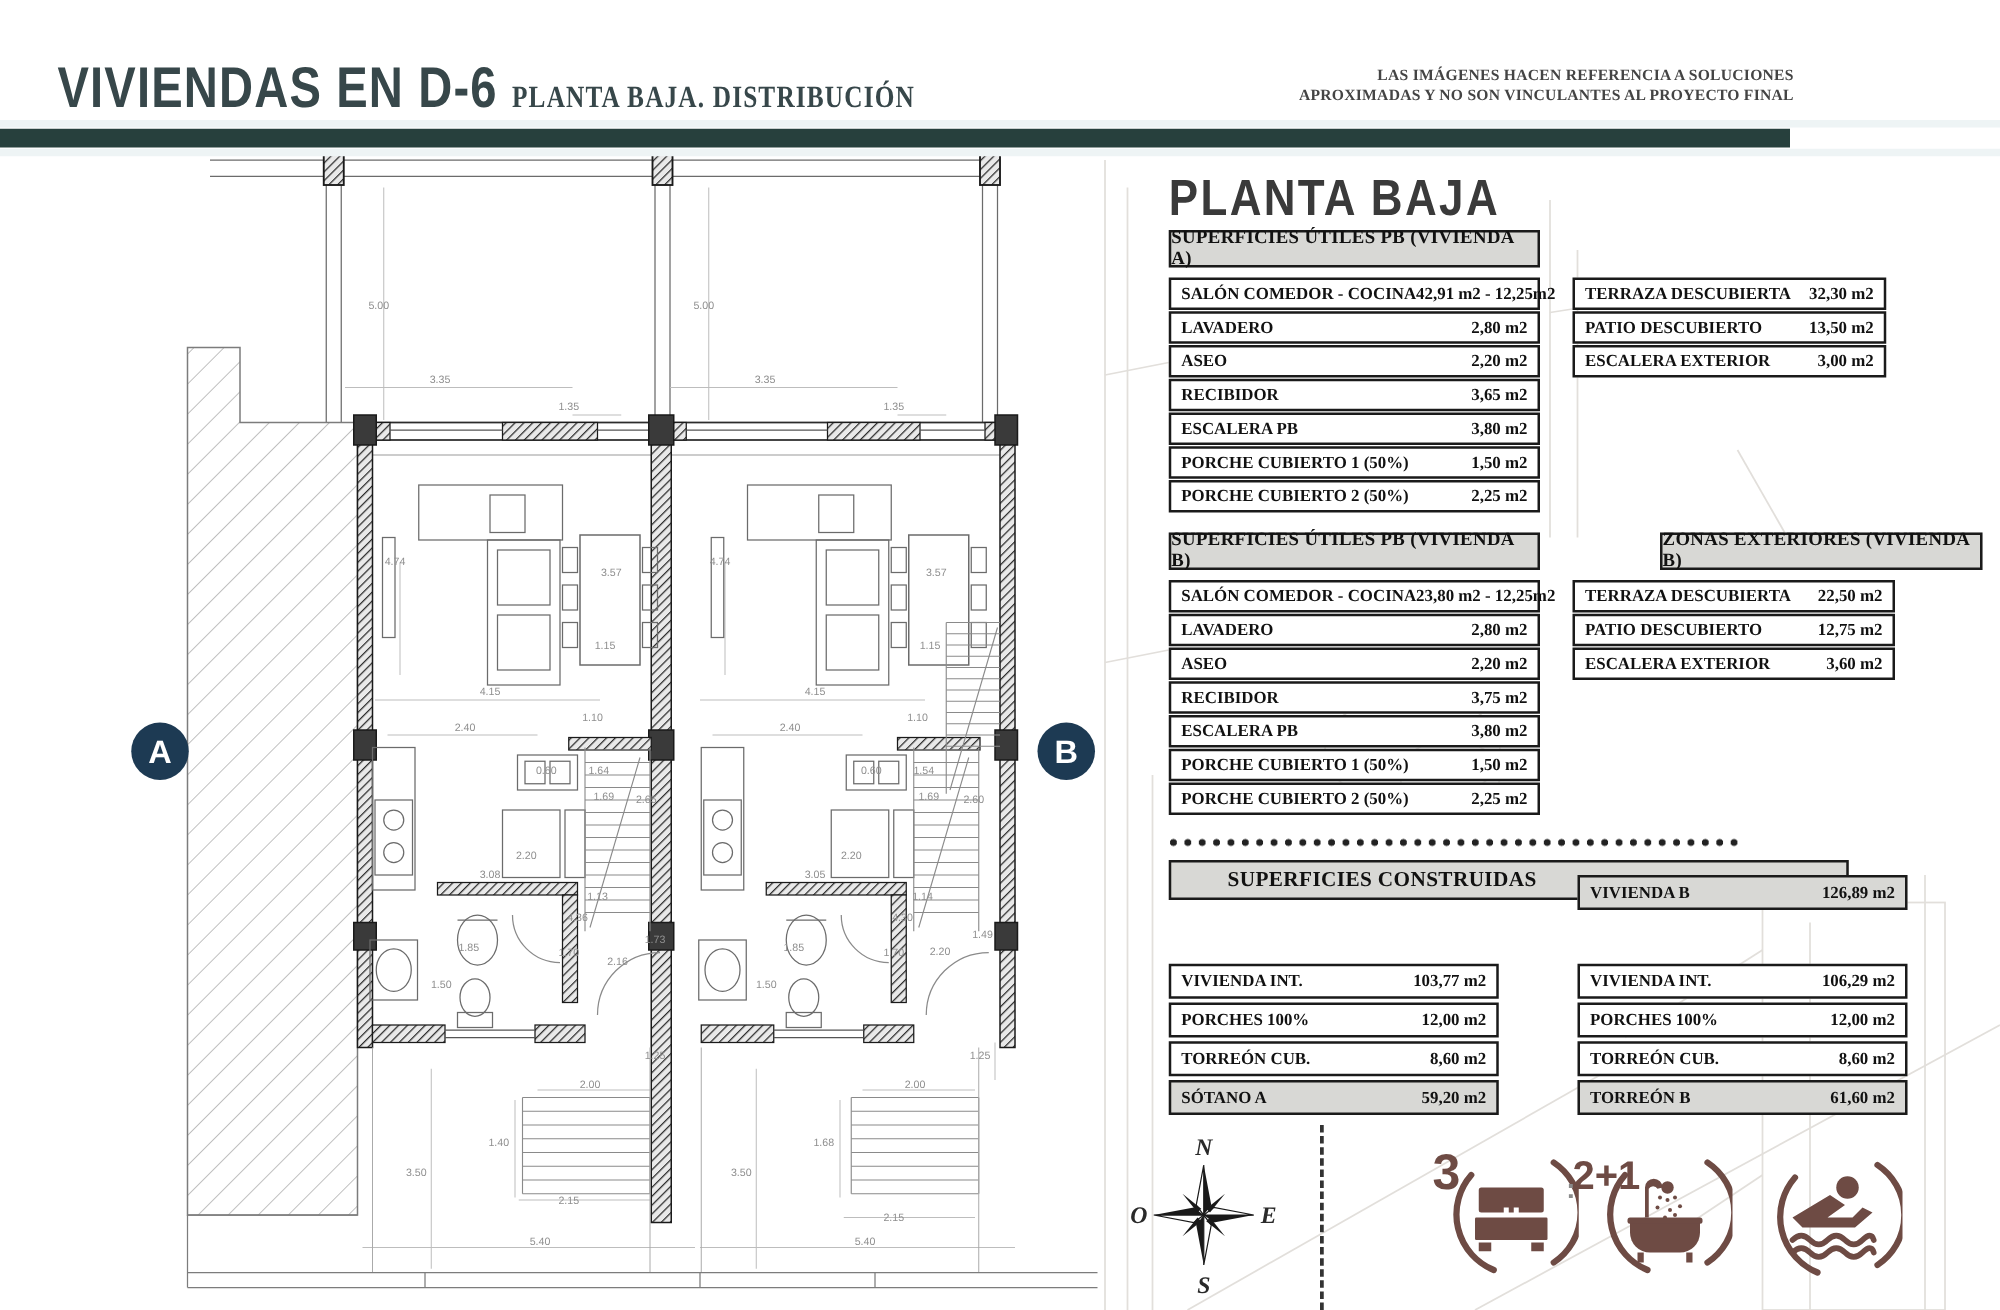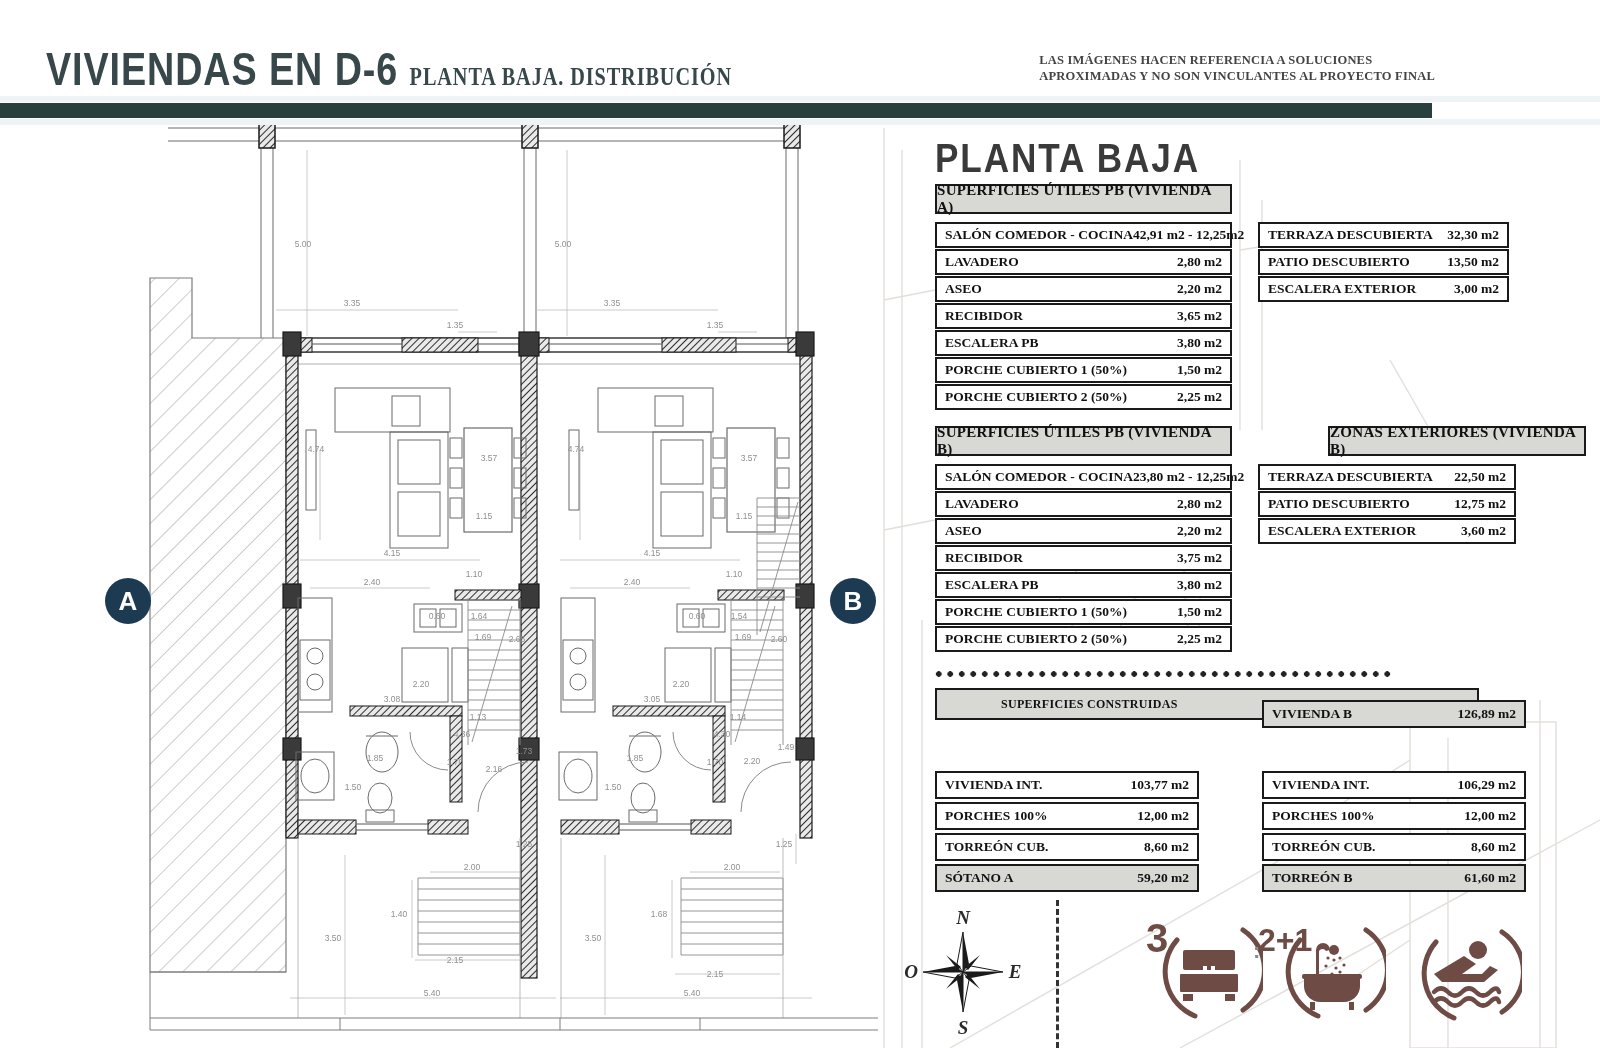--- a/index.html
+++ b/index.html
@@ -5,21 +5,21 @@
   html,body{margin:0;padding:0;background:#ffffff;}
   #sheet{position:relative;width:1600px;height:1048px;background:#ffffff;overflow:hidden;
          font-family:"Liberation Serif",serif;}
   .abs{position:absolute;}
 
   
   #main-title{left:46px;top:44px;font-family:"Liberation Sans",sans-serif;
     font-weight:bold;font-size:41px;color:#37474a;letter-spacing:1px;transform:scale(.92,1.12);
     transform-origin:left top;white-space:nowrap;}
   #sub-title{font-family:"Liberation Serif",serif;font-size:22px;letter-spacing:1px;color:#37474a;}
-  #disclaimer{right:165px;top:52px;text-align:left;font-weight:bold;font-size:12.5px;
+  #disclaimer{right:165px;top:52px;text-align:right;font-weight:bold;font-size:12.5px;
     color:#444;line-height:16px;letter-spacing:.2px;}
   #teal-bar{left:0;top:103px;width:1432px;height:15px;background:#27403d;}
   #teal-bar-tint-top{left:0;top:96px;width:1600px;height:6px;background:#eef4f5;}
   #teal-bar-tint-bot{left:0;top:119px;width:1600px;height:6px;background:#eef4f5;}
 
   
   #panel-heading{left:935px;top:136px;font-family:"Liberation Sans",sans-serif;font-weight:bold;
     font-size:37px;color:#3a3a3a;letter-spacing:2px;transform:scale(.95,1.1);transform-origin:left top;}
 
   .tbl-header{border:2px solid #1a1a1a;background:#d8d8d5;display:flex;align-items:center;
@@ -434,21 +434,21 @@
     <span class="lbl">PATIO DESCUBIERTO</span>
       <span class="val">12,75 m2</span>
     </div>
   <div class="abs tbl-row" style="left:1258px;top:518px;width:254px;height:22px">
     <span class="lbl">ESCALERA EXTERIOR</span>
       <span class="val">3,60 m2</span>
     </div>
 
   <div class="abs" id="dotted-sep"></div>
 
-  <div class="abs tbl-header" style="left:935px;top:688px;width:544px;height:32px;justify-content:flex-start;font-size:12px;padding-left:64px;box-sizing:border-box">SUPERFICIES CONSTRUIDAS</div>
+  <div class="abs tbl-header" style="left:935px;top:688px;width:544px;height:32px;justify-content:flex-start;font-size:17px;padding-left:45px;box-sizing:border-box">SUPERFICIES CONSTRUIDAS</div>
 
   <div class="abs tbl-row" style="left:935px;top:771px;width:260px;height:24px">
     <span class="lbl">VIVIENDA INT.</span>
       <span class="val">103,77 m2</span>
     </div>
   <div class="abs tbl-row" style="left:935px;top:802px;width:260px;height:24px">
     <span class="lbl">PORCHES 100%</span>
       <span class="val">12,00 m2</span>
     </div>
   <div class="abs tbl-row" style="left:935px;top:833px;width:260px;height:24px">

